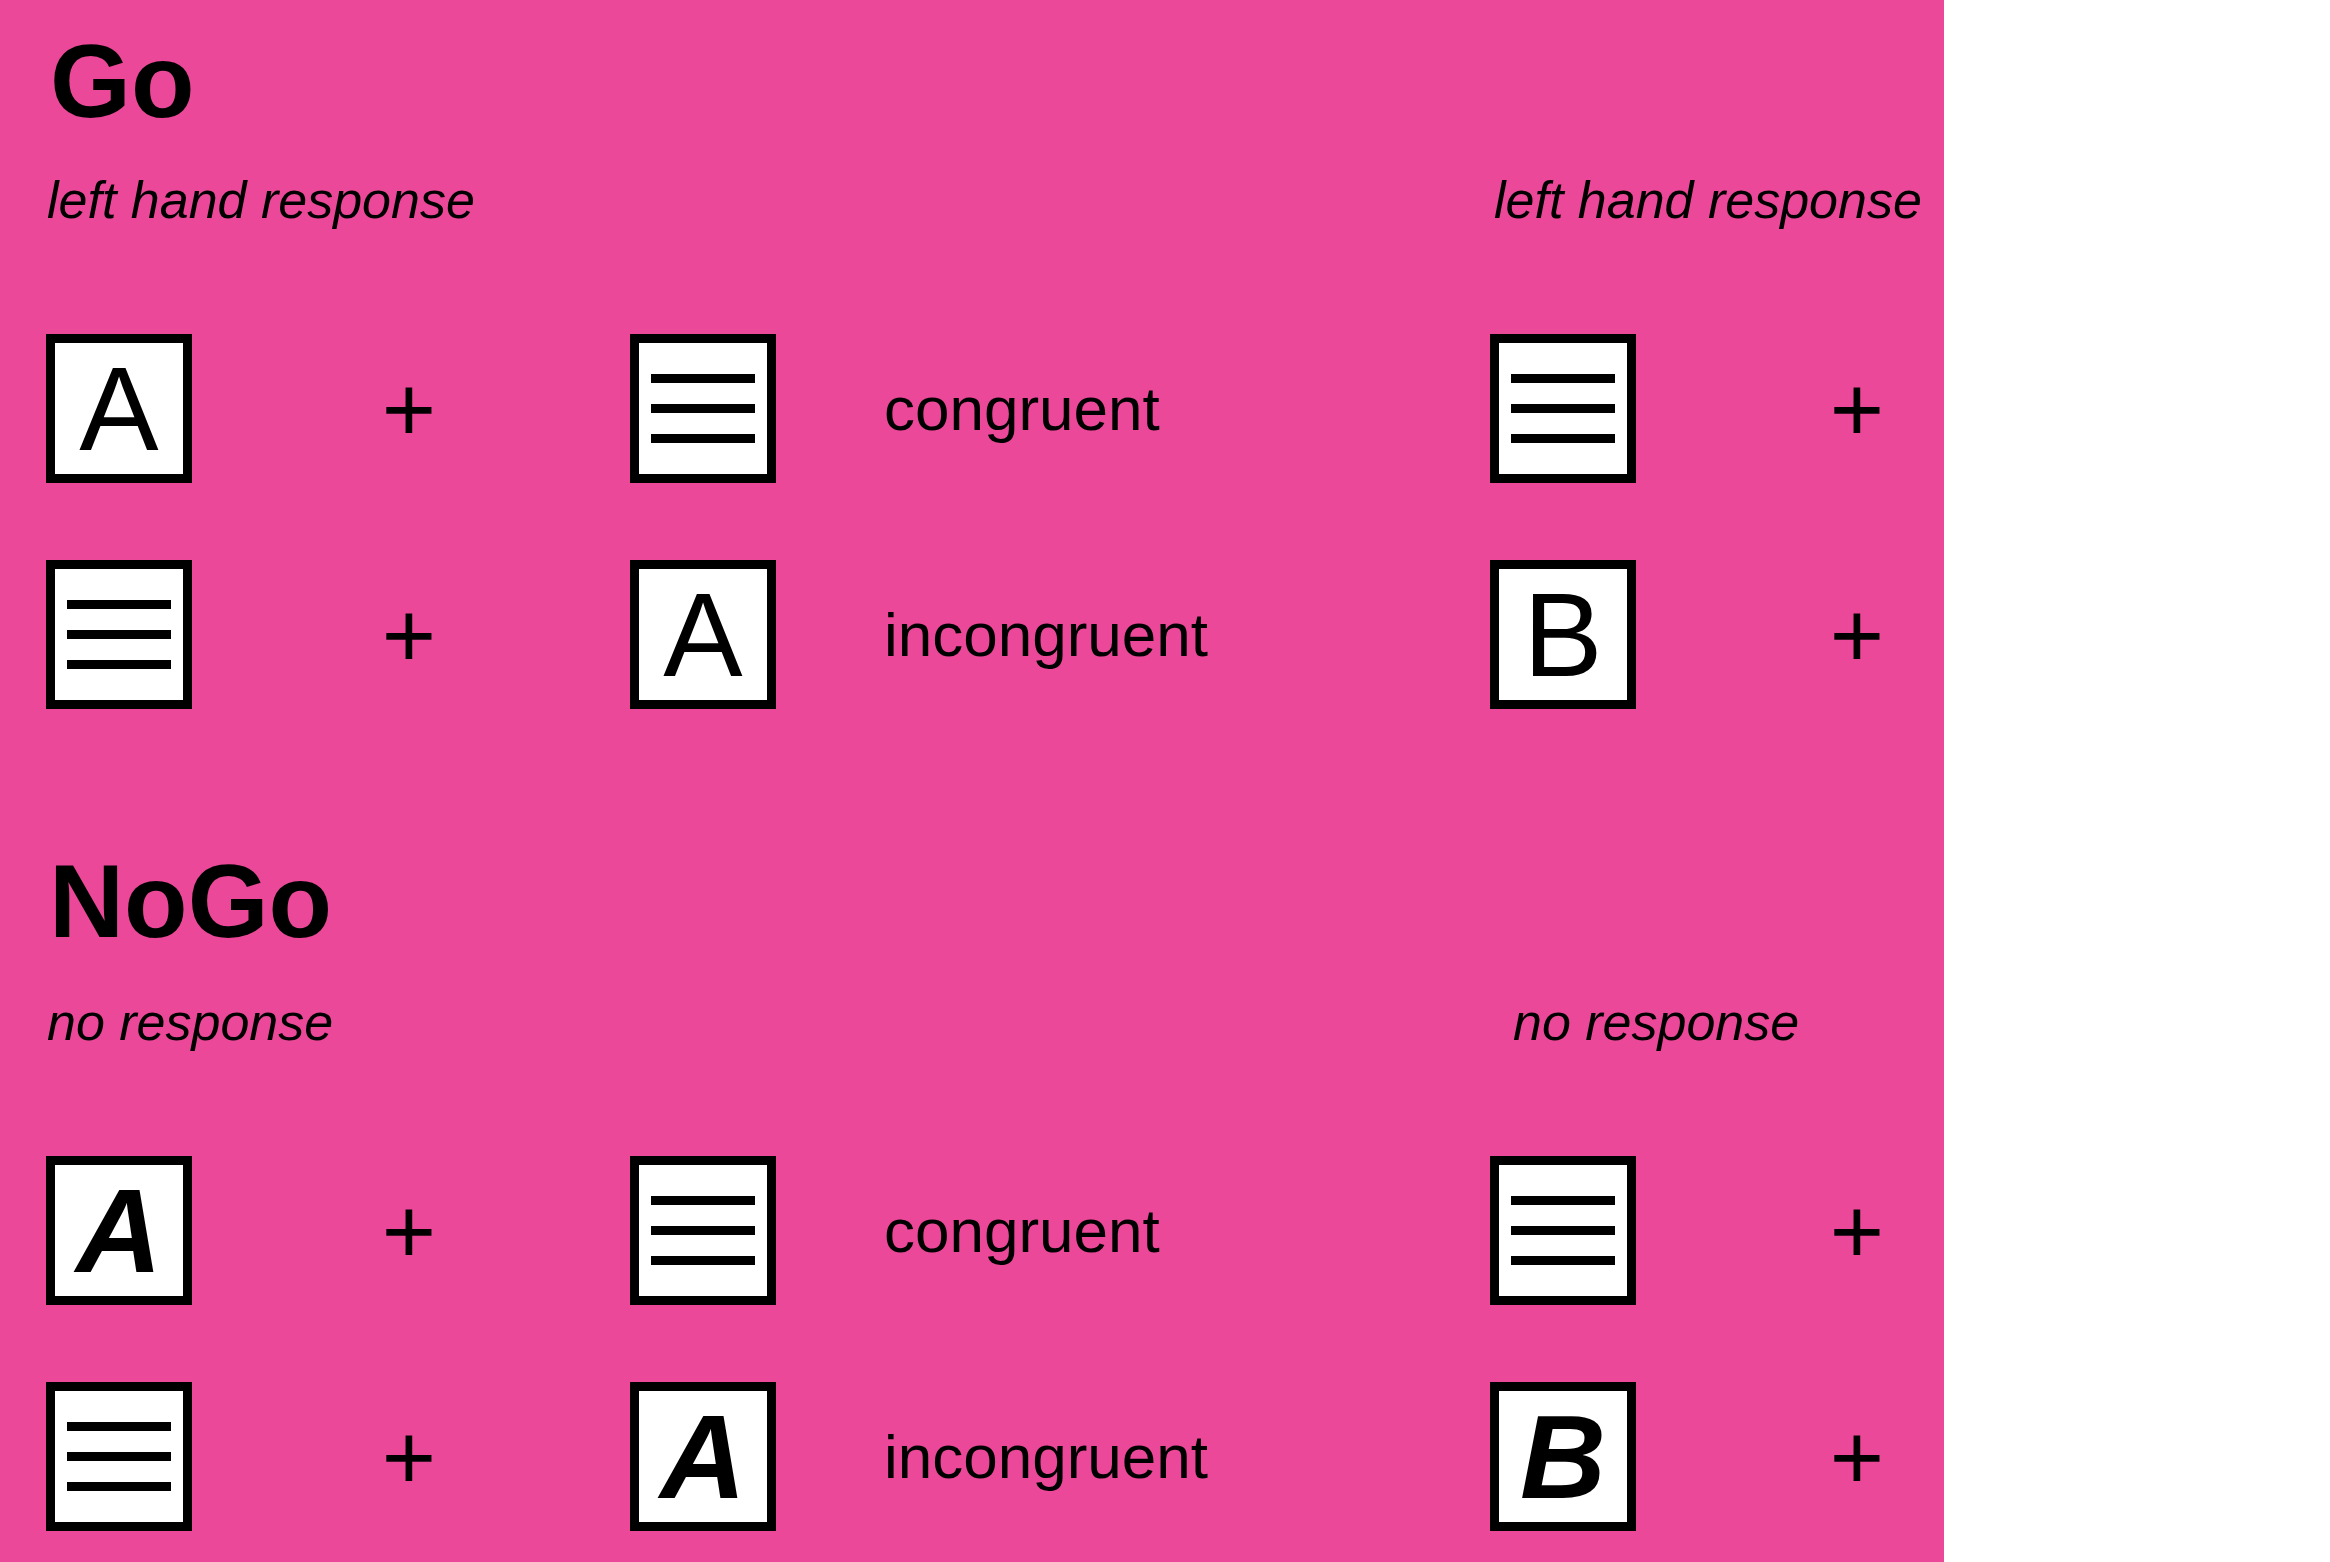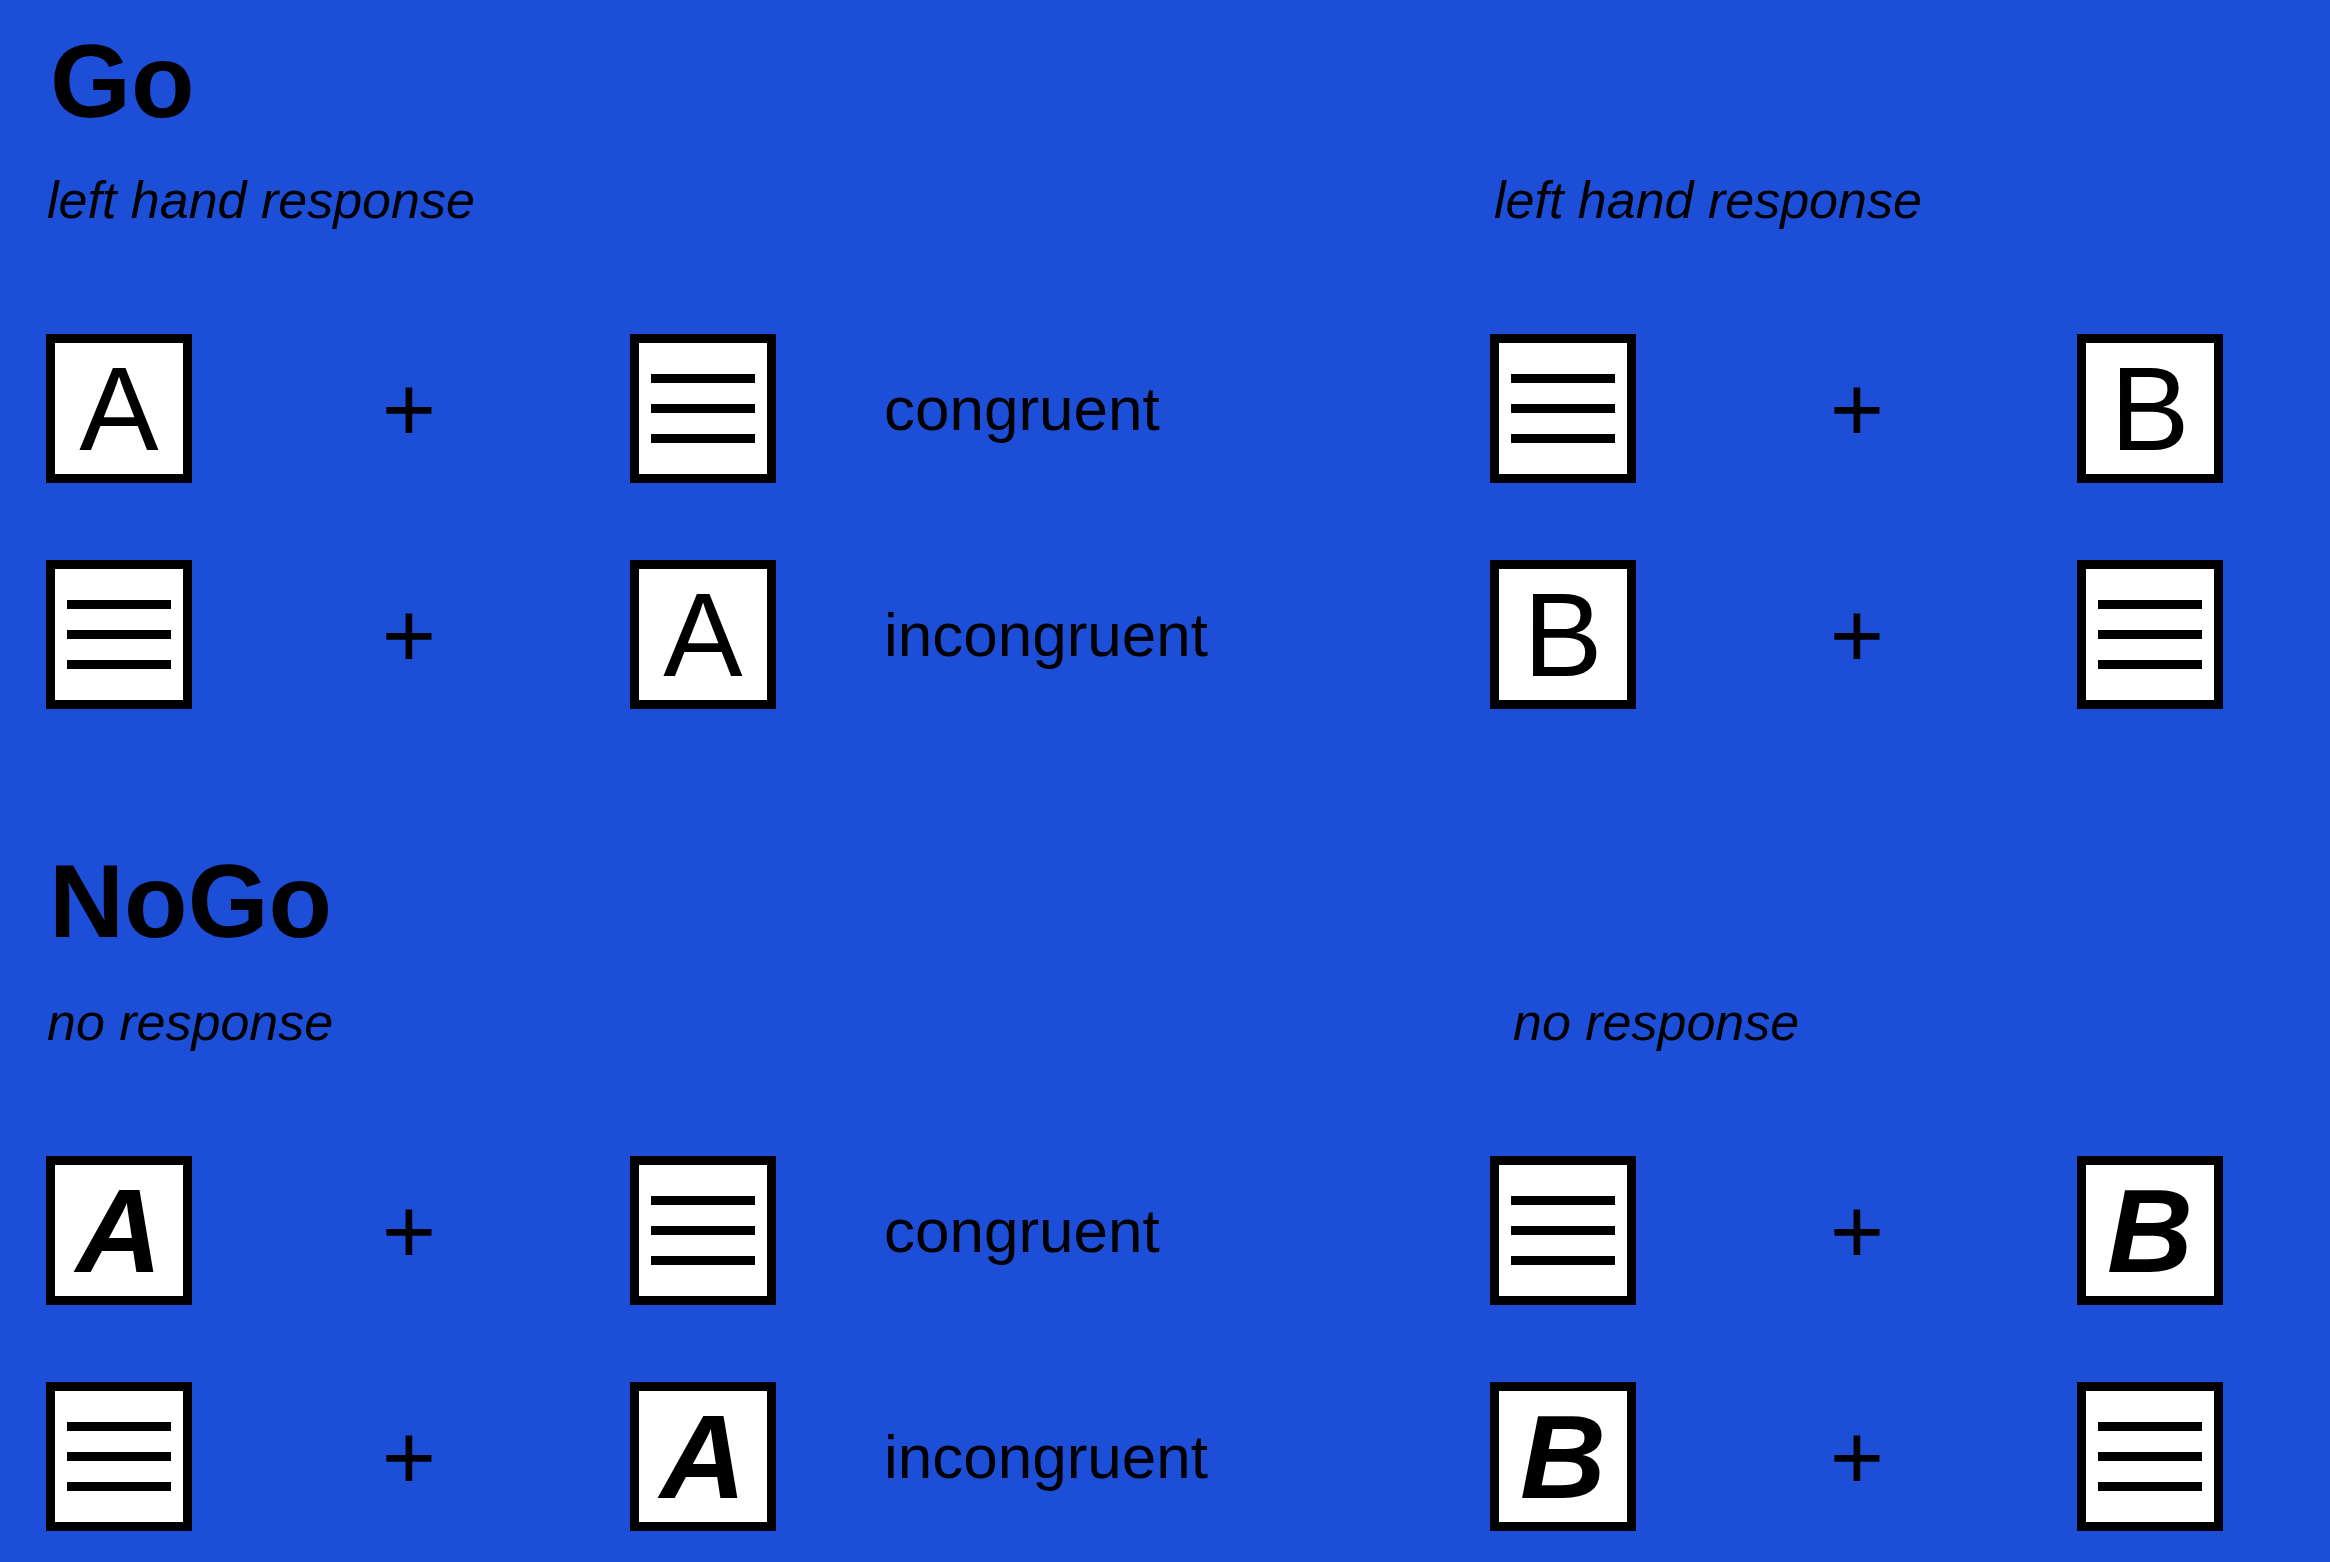--- a/index.html
+++ b/index.html
@@ -1,20 +1,20 @@
 <!DOCTYPE html>
 <html style="font-size:14px"><head>
 <meta charset="utf-8">
 <style>
   html, body { margin: 0; padding: 0; background: #ffffff; }
   .figure {
     position: relative;
-    width: 2330px;
+    width: 1944px;
     height: 1563px;
-    background: #1d4ed8;
+    background: #ec4899;
     color: #000000;
     font-family: "Liberation Sans", sans-serif;
     overflow: hidden;
   }
   .section-title {
     position: absolute;
     font-size: 104px;
     font-weight: 700;
     line-height: 1;
     white-space: nowrap;

